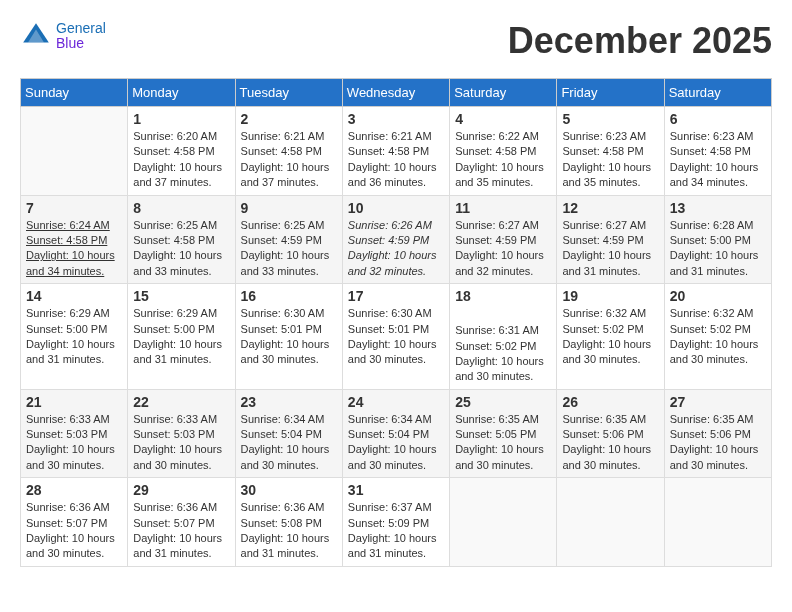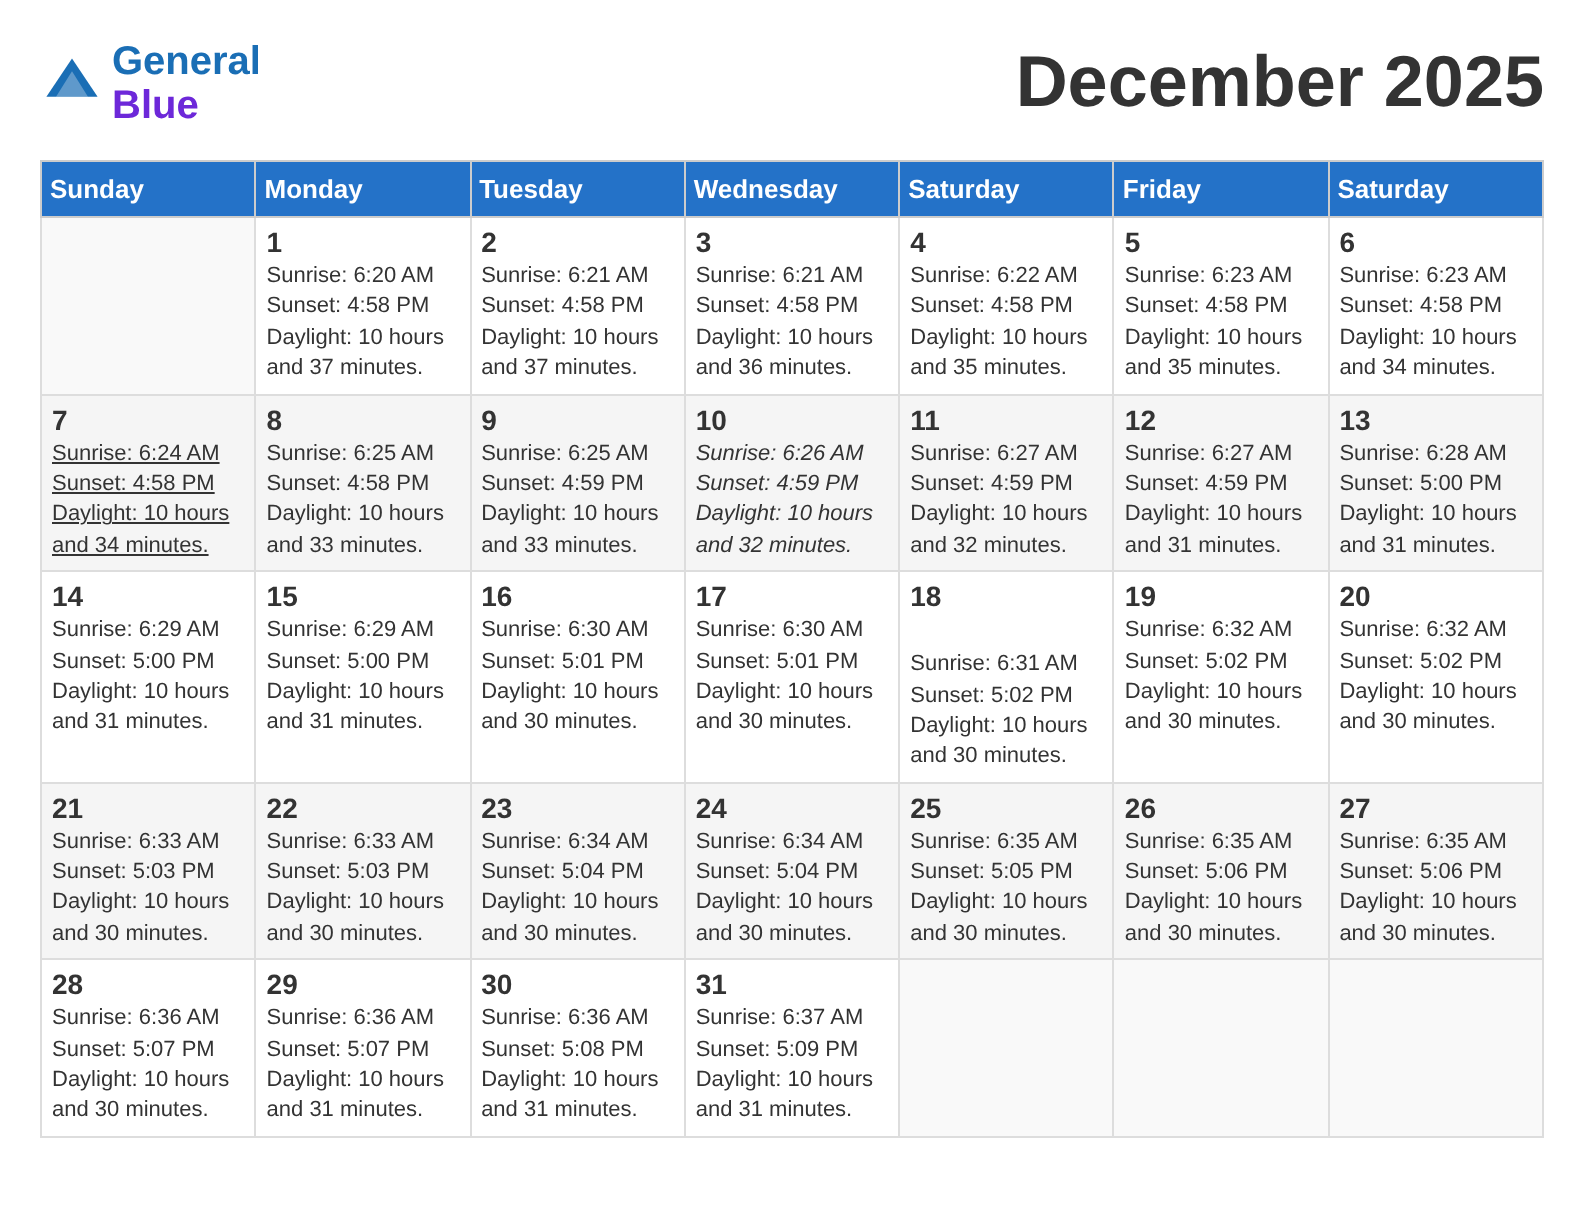--- a/index.html
+++ b/index.html
@@ -15,22 +15,22 @@
       justify-content: space-between;
       align-items: flex-start;
       margin-bottom: 16px;
     }
     .logo {
       display: flex;
       align-items: center;
       gap: 4px;
     }
     .logo-text {
-      font-size: 20px;
-      font-weight: bold;
+      font-size: 14px;
+      font-weight: normal;
       color: #333;
       line-height: 1.1;
     }
     .logo-text span {
       color: #1a6eb5;
     }
     .logo-icon {
       width: 32px;
       height: 32px;
     }
@@ -49,21 +49,21 @@
     }
     table {
       width: 100%;
       border-collapse: collapse;
       table-layout: fixed;
     }
     th {
       background-color: #2472c8;
       color: #fff;
       font-size: 13px;
-      font-weight: bold;
+      font-weight: normal;
       padding: 6px 4px;
       text-align: left;
       border: 1px solid #ccc;
     }
     td {
       vertical-align: top;
       border: 1px solid #ddd;
       padding: 4px 5px;
       height: 88px;
       font-size: 11px;

